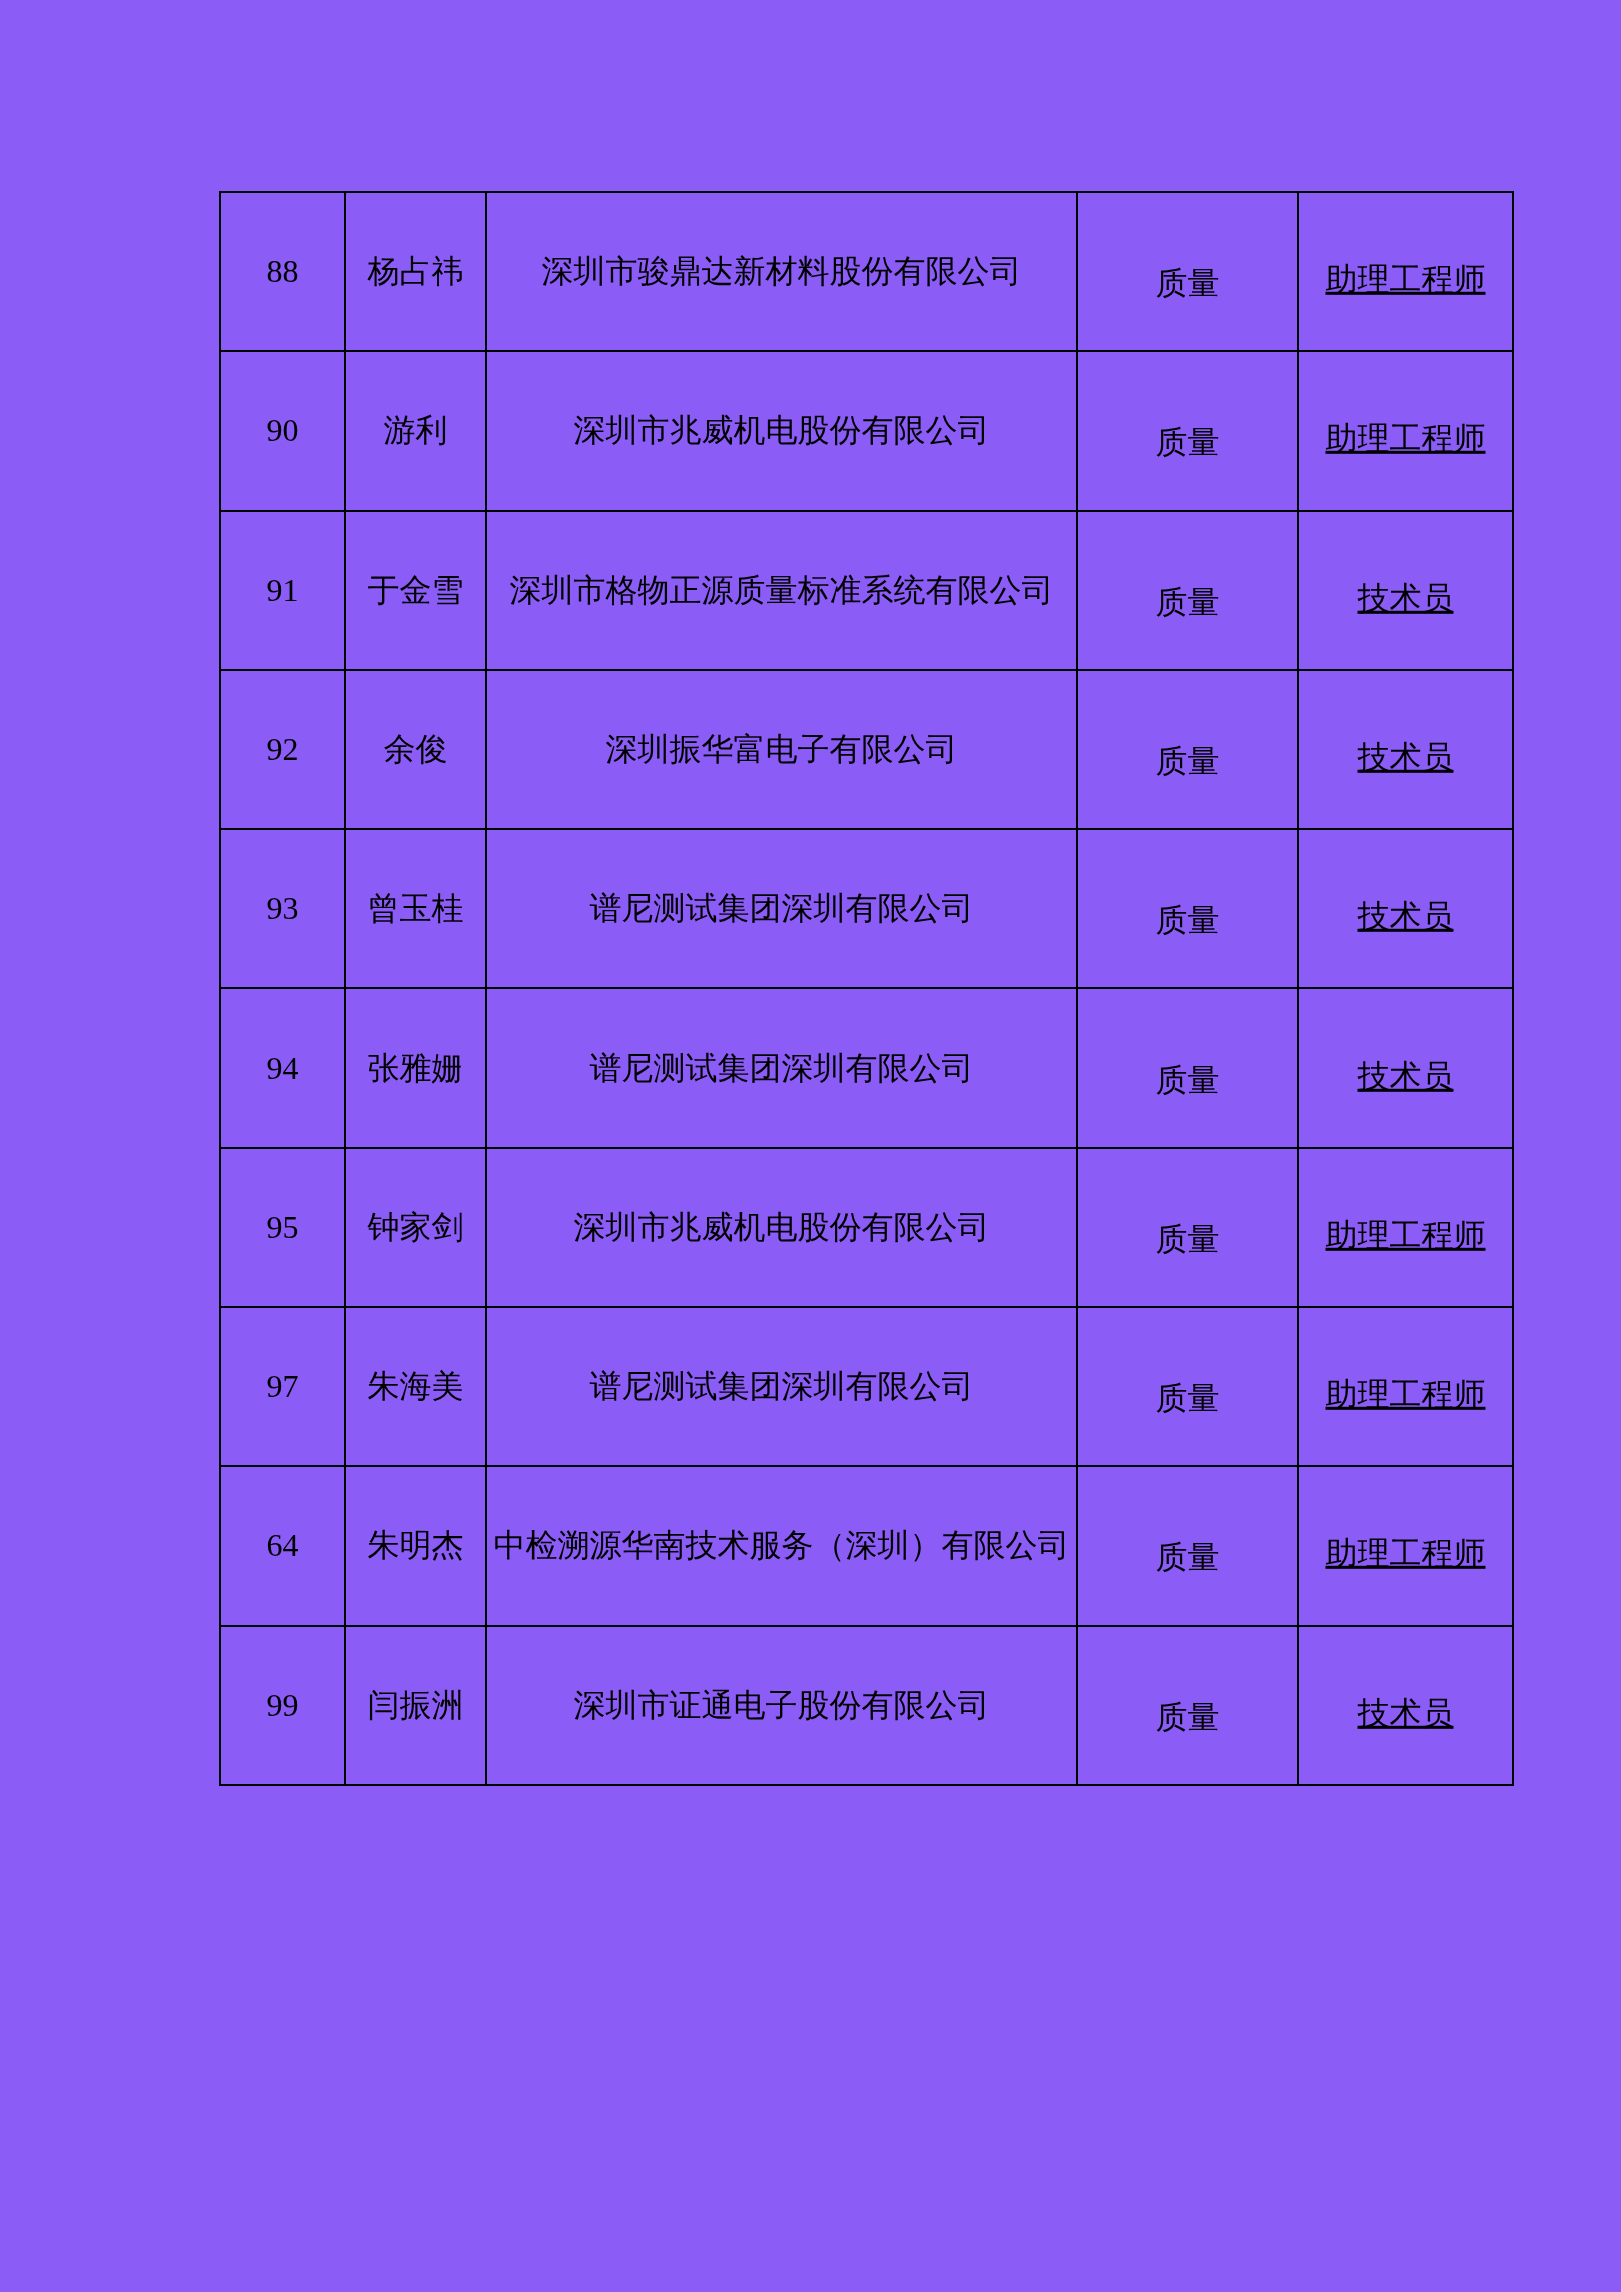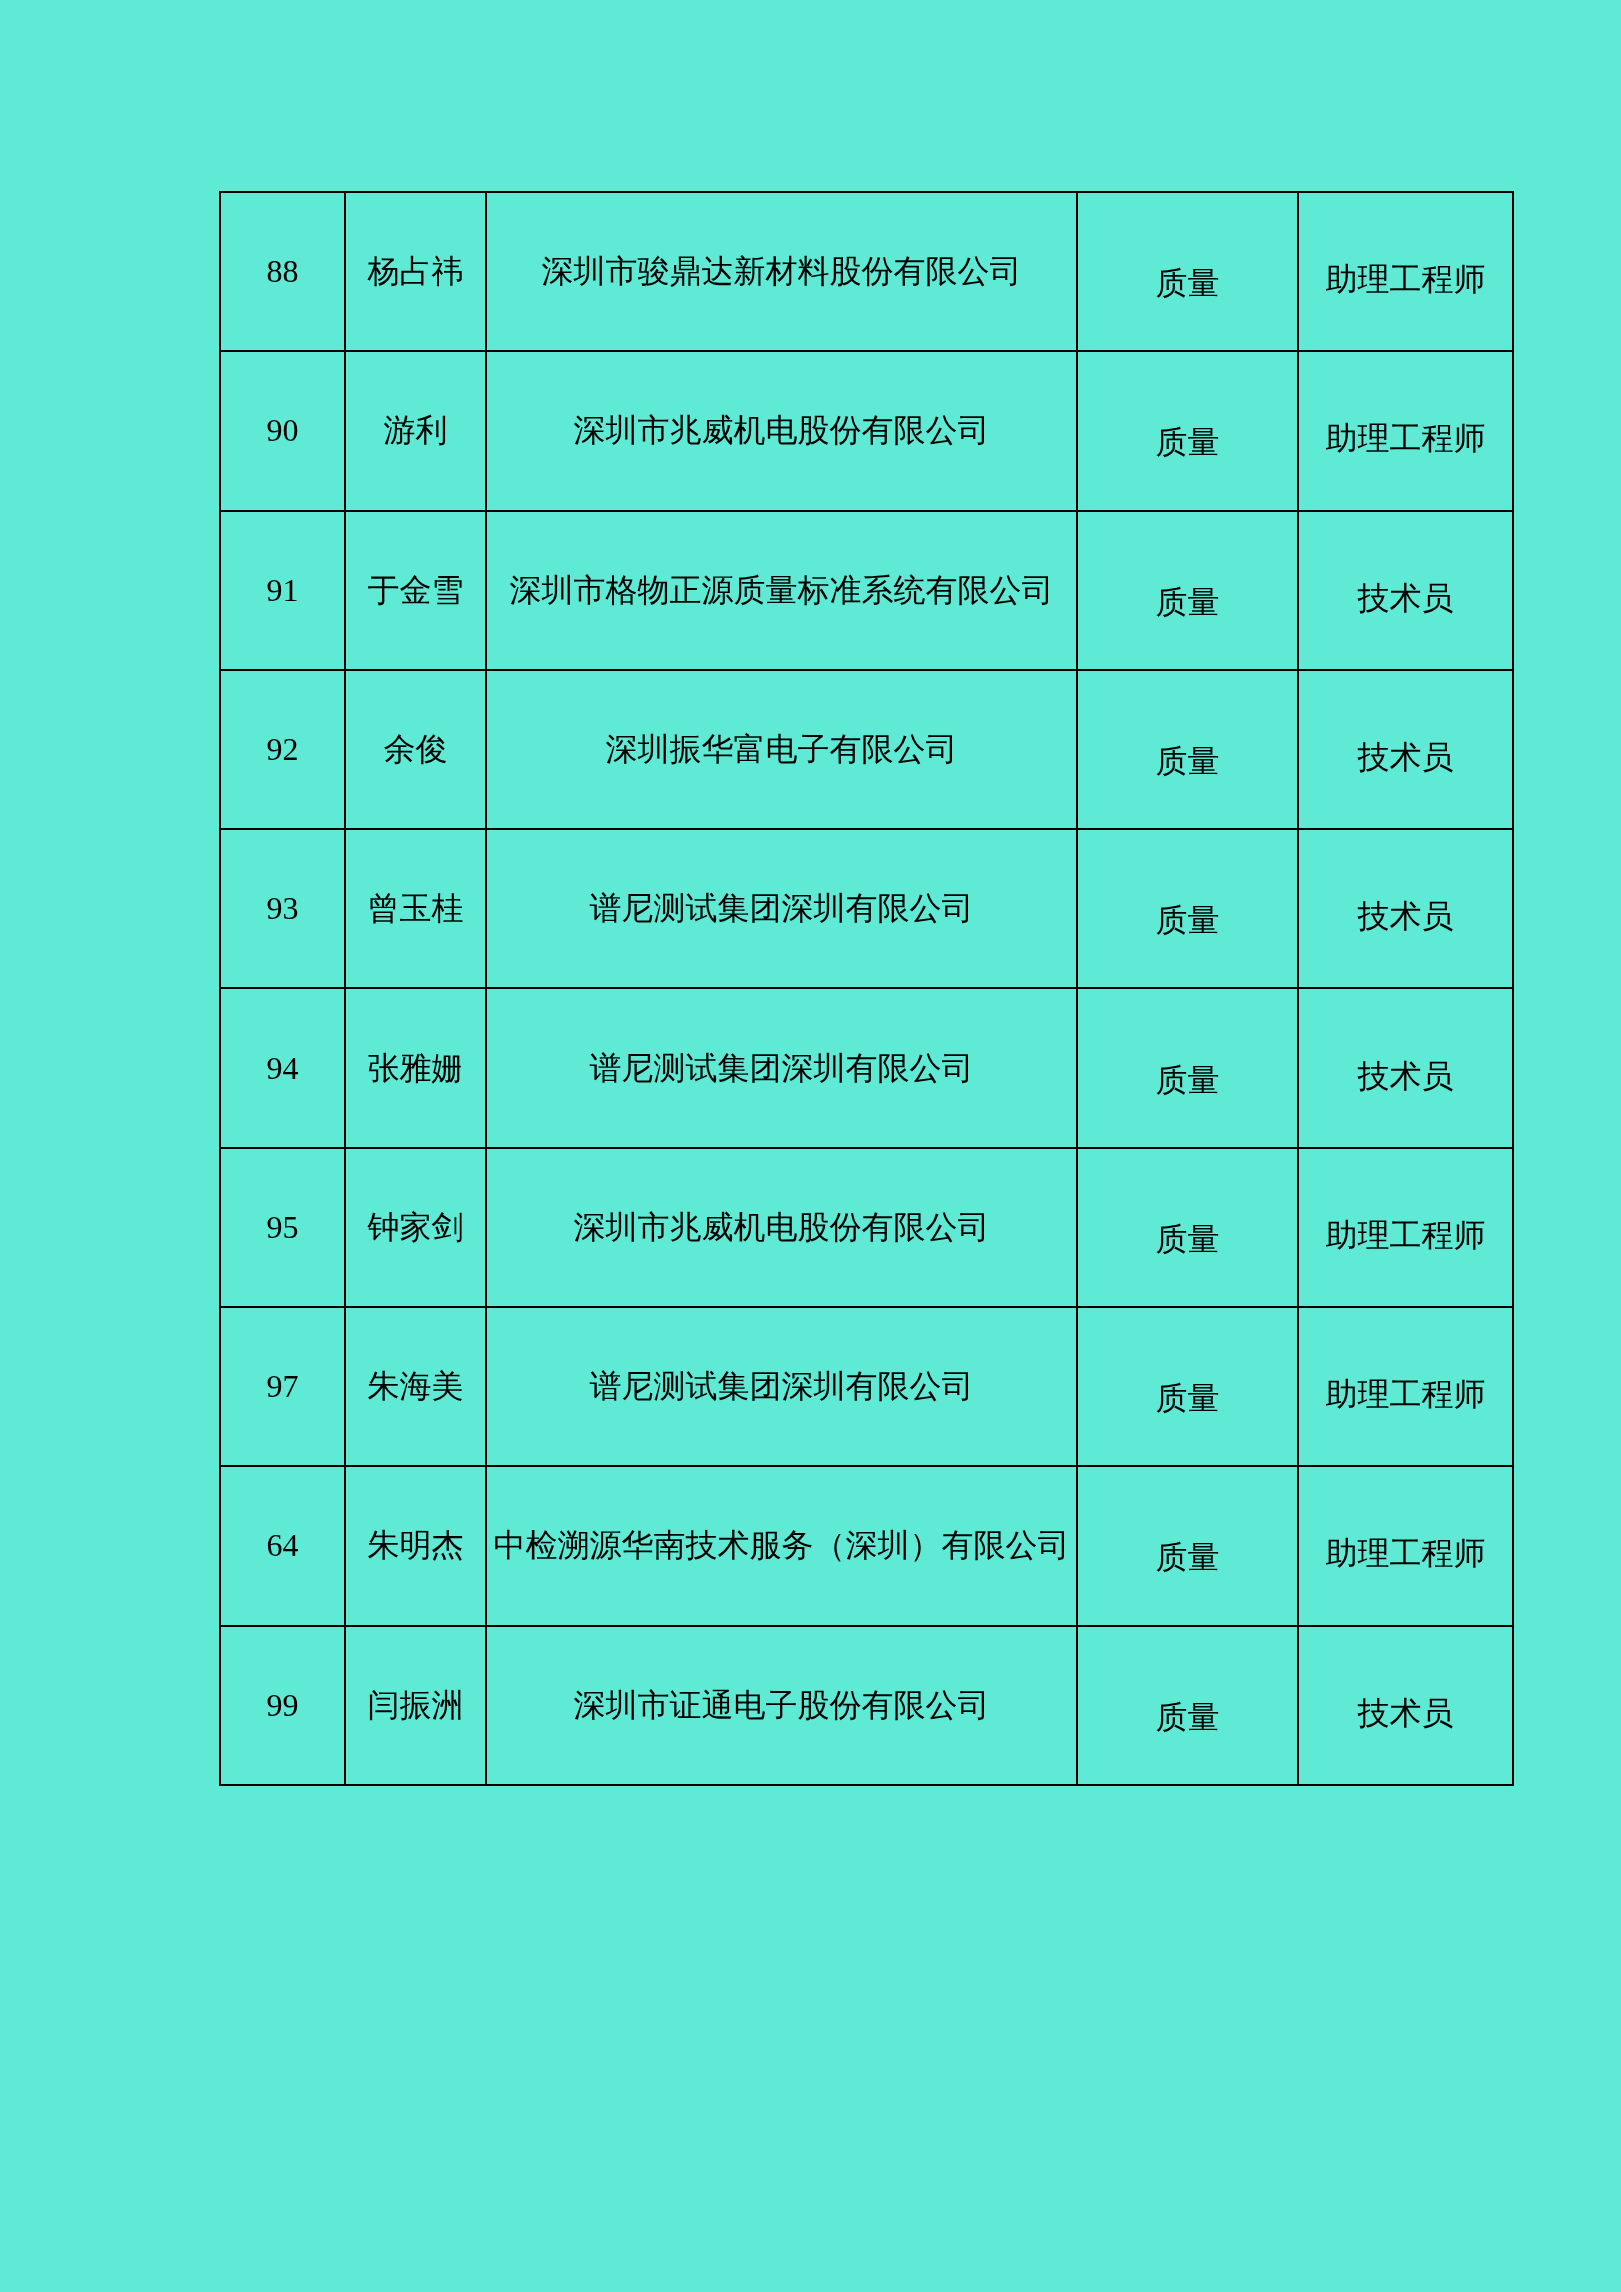--- a/index.html
+++ b/index.html
@@ -4,21 +4,21 @@
 <style>
   html, body {
     margin: 0;
     padding: 0;
     background: #ffffff;
   }
   .page {
     position: relative;
     width: 1621px;
     height: 2293px;
-    background: #5eead4;
+    background: #8b5cf6;
     font-family: "Liberation Serif", "DejaVu Serif", serif;
     color: #000000;
   }
   table.roster {
     position: absolute;
     left: 219px;
     top: 191px;
     width: 1283px;
     height: 1595px;
     border-collapse: collapse;
@@ -36,21 +36,21 @@
     padding: 0;
     overflow: hidden;
   }
   .c0 { width: 123px; }
   .c1 { width: 139px; text-decoration: underline; }
   .c2 { width: 589px; white-space: nowrap; }
   .c3 { width: 219px; font-family: Liberation Serif, serif; }
   .c4 { width: 213px; white-space: nowrap; }
   .cell-text { display: inline-block; }
   .c3 .cell-text { transform: translateY(11.8px); }
-  .c4 .cell-text { transform: translateY(7.8px); }
+  .c4 .cell-text { transform: translateY(7.8px); text-decoration: underline; }
 </style>
 </head>
 <body>
 
 <div class="page">
   <table class="roster">
     <tbody>
         <tr>
           <td class="c0"><span class="cell-text">88</span></td>
           <td class="c1"><span class="cell-text">杨占祎</span></td>

